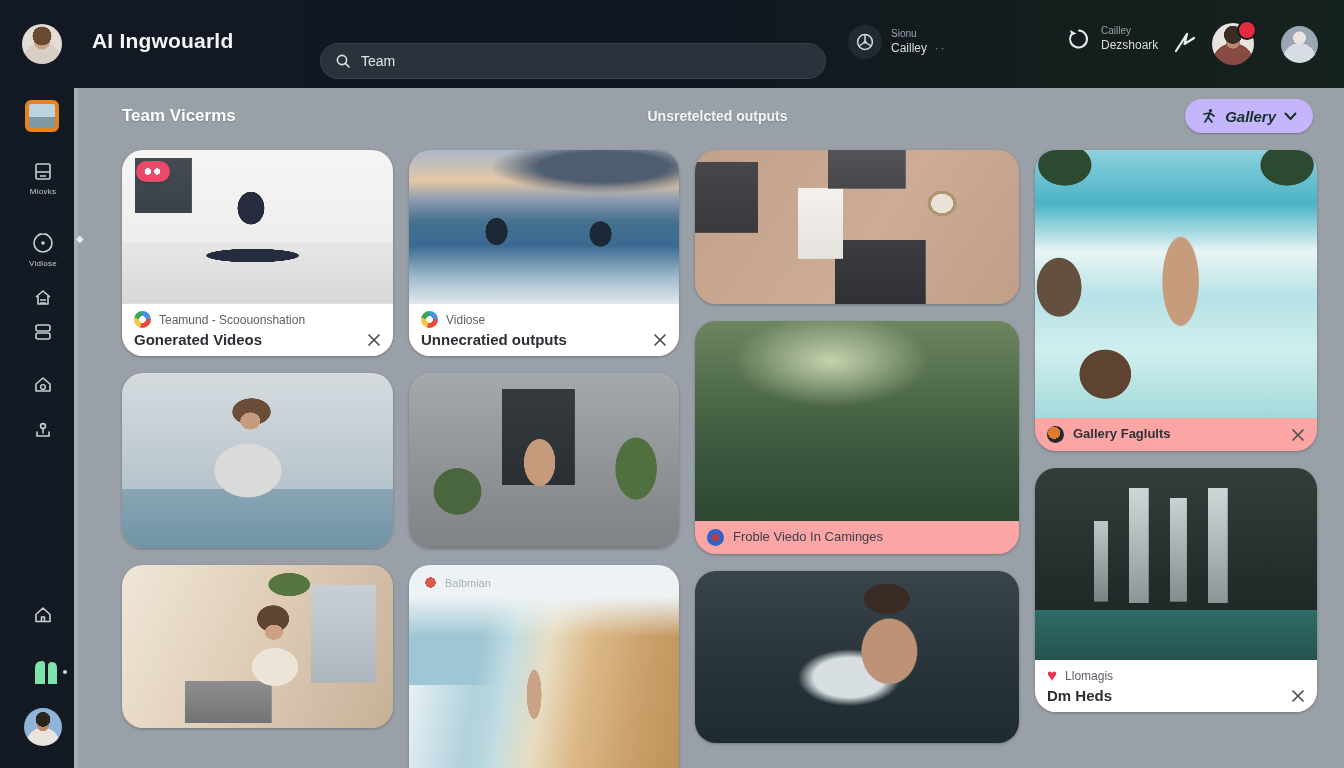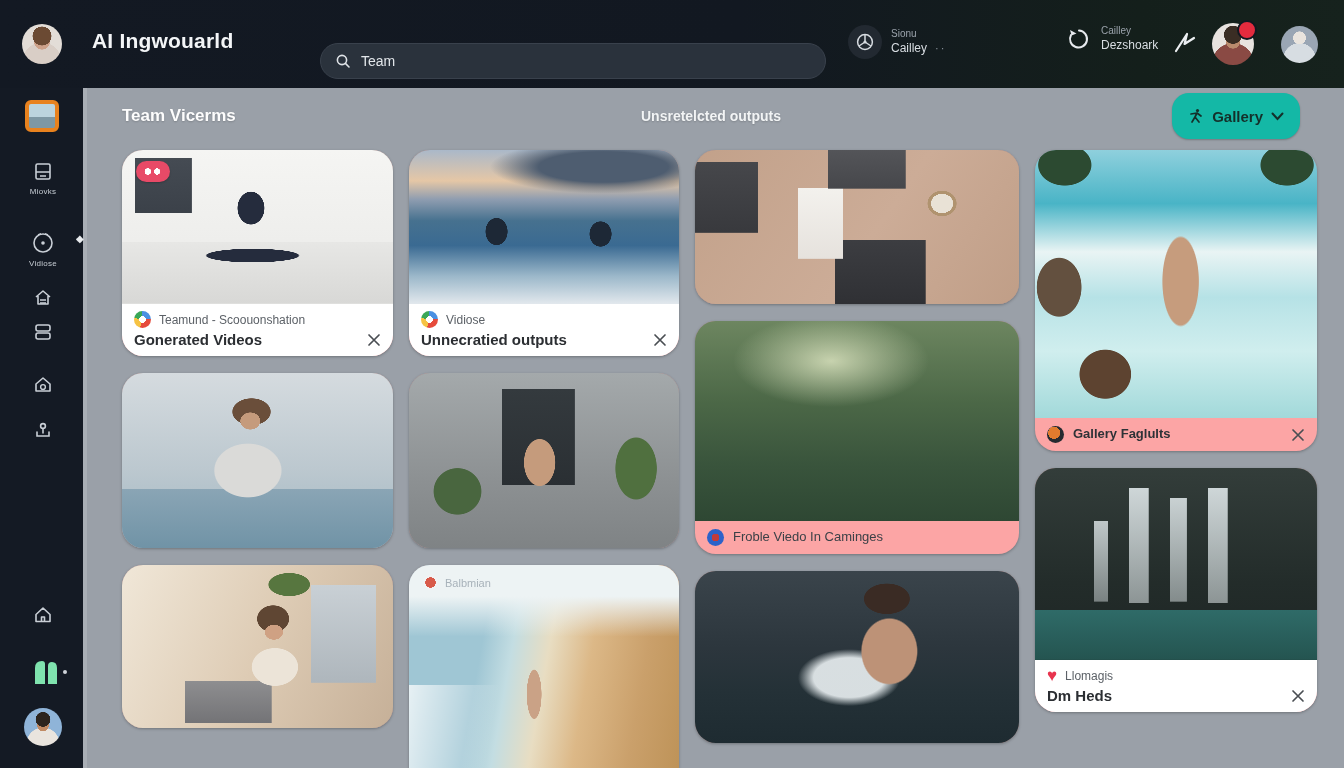--- a/index.html
+++ b/index.html
@@ -38,46 +38,46 @@
       #e8e3df;}
   .tb-badge{position:absolute;right:-3px;top:-3px;width:16px;height:16px;border-radius:50%;
     background:#e32b3e;border:2px solid #121821;}
   .tb-avatar2{position:absolute;left:1281px;top:26px;width:37px;height:37px;border-radius:50%;
     background:
       radial-gradient(circle at 50% 32%,#e9e4de 0 20%,transparent 21%),
       radial-gradient(circle at 50% 90%,#d7dde2 0 42%,transparent 43%),
       #9aa6b4;}
 
   
-  .sidebar{position:absolute;left:0;top:88px;width:87px;height:680px;
+  .sidebar{position:absolute;left:0;top:88px;width:78px;height:680px;
     background:#141a24;border-right:4px solid #a9aeb5;box-sizing:border-box;}
   .sb-thumb{position:absolute;left:25px;top:12px;width:34px;height:32px;border-radius:6px;
     border:4px solid #e8821e;box-sizing:border-box;
     background:linear-gradient(180deg,#bcd4de 0 55%,#7e98a4 56% 100%);}
   .sb-item{position:absolute;left:0;width:86px;display:flex;flex-direction:column;align-items:center;gap:3px;}
   .sb-label{font-size:8px;color:#c6ccd3;letter-spacing:.3px;}
   .sb-sparkle{position:absolute;left:76px;top:145px;color:#e8ebee;font-size:10px;transform:rotate(0deg);}
   .sb-greenapp{position:absolute;left:33px;top:572px;width:26px;height:24px;}
   .sb-greenapp .dot{position:absolute;right:-8px;top:10px;width:4px;height:4px;border-radius:50%;background:#cfd4da;}
   .sb-avatar{position:absolute;left:24px;top:620px;width:38px;height:38px;border-radius:50%;
     background:
       radial-gradient(circle at 50% 30%,#2c241e 0 22%,transparent 23%),
       radial-gradient(circle at 50% 46%,#c08a64 0 20%,transparent 21%),
       radial-gradient(circle at 50% 95%,#e9e4de 0 40%,transparent 41%),
       #8fb4d8;}
 
   
   .main{position:absolute;left:90px;top:88px;width:1254px;height:680px;background:#9aa0a8;
-    padding:0 16px 0 32px;box-sizing:border-box;}
+    padding:0 3px 0 32px;box-sizing:border-box;}
   .page-head{display:grid;grid-template-columns:1fr auto 1fr;align-items:center;height:56px;padding-right:28px;}
   .page-title{font-size:17px;font-weight:700;color:#fdfdfd;text-shadow:0 1px 2px rgba(0,0,0,.18);}
   .page-subtitle{font-size:14px;font-weight:700;color:#f2f4f5;text-shadow:0 1px 2px rgba(0,0,0,.18);}
   .head-right{display:flex;justify-content:flex-end;}
-  .gallery-btn{display:flex;align-items:center;gap:8px;height:46px;padding:0 16px;border-radius:17px;
-    background:#14b8a6;color:#14302a;font-size:15px;font-weight:700;box-shadow:0 1px 2px rgba(0,0,0,.25);}
+  .gallery-btn{display:flex;align-items:center;gap:8px;height:34px;padding:0 16px;border-radius:17px;
+    background:#c4b5fd;color:#14302a;font-size:15px;font-weight:700;box-shadow:0 1px 2px rgba(0,0,0,.25);font-style:italic;}
 
   
   .grid{display:flex;gap:16px;margin-top:6px;}
   .col{display:flex;flex-direction:column;gap:17px;}
   .col1{width:271px;}.col2{width:270px;}.col3{width:324px;}.col4{width:282px;}
   .card{background:#fca5a5;border-radius:21px;overflow:hidden;box-shadow:0 1px 3px rgba(0,0,0,.28);position:relative;}
   .ph{width:100%;background-repeat:no-repeat;background-color:#888;position:relative;}
 
   .caption{background:#fff;padding:7px 12px 8px 12px;}
   .cap-row1{display:flex;align-items:center;gap:8px;}

